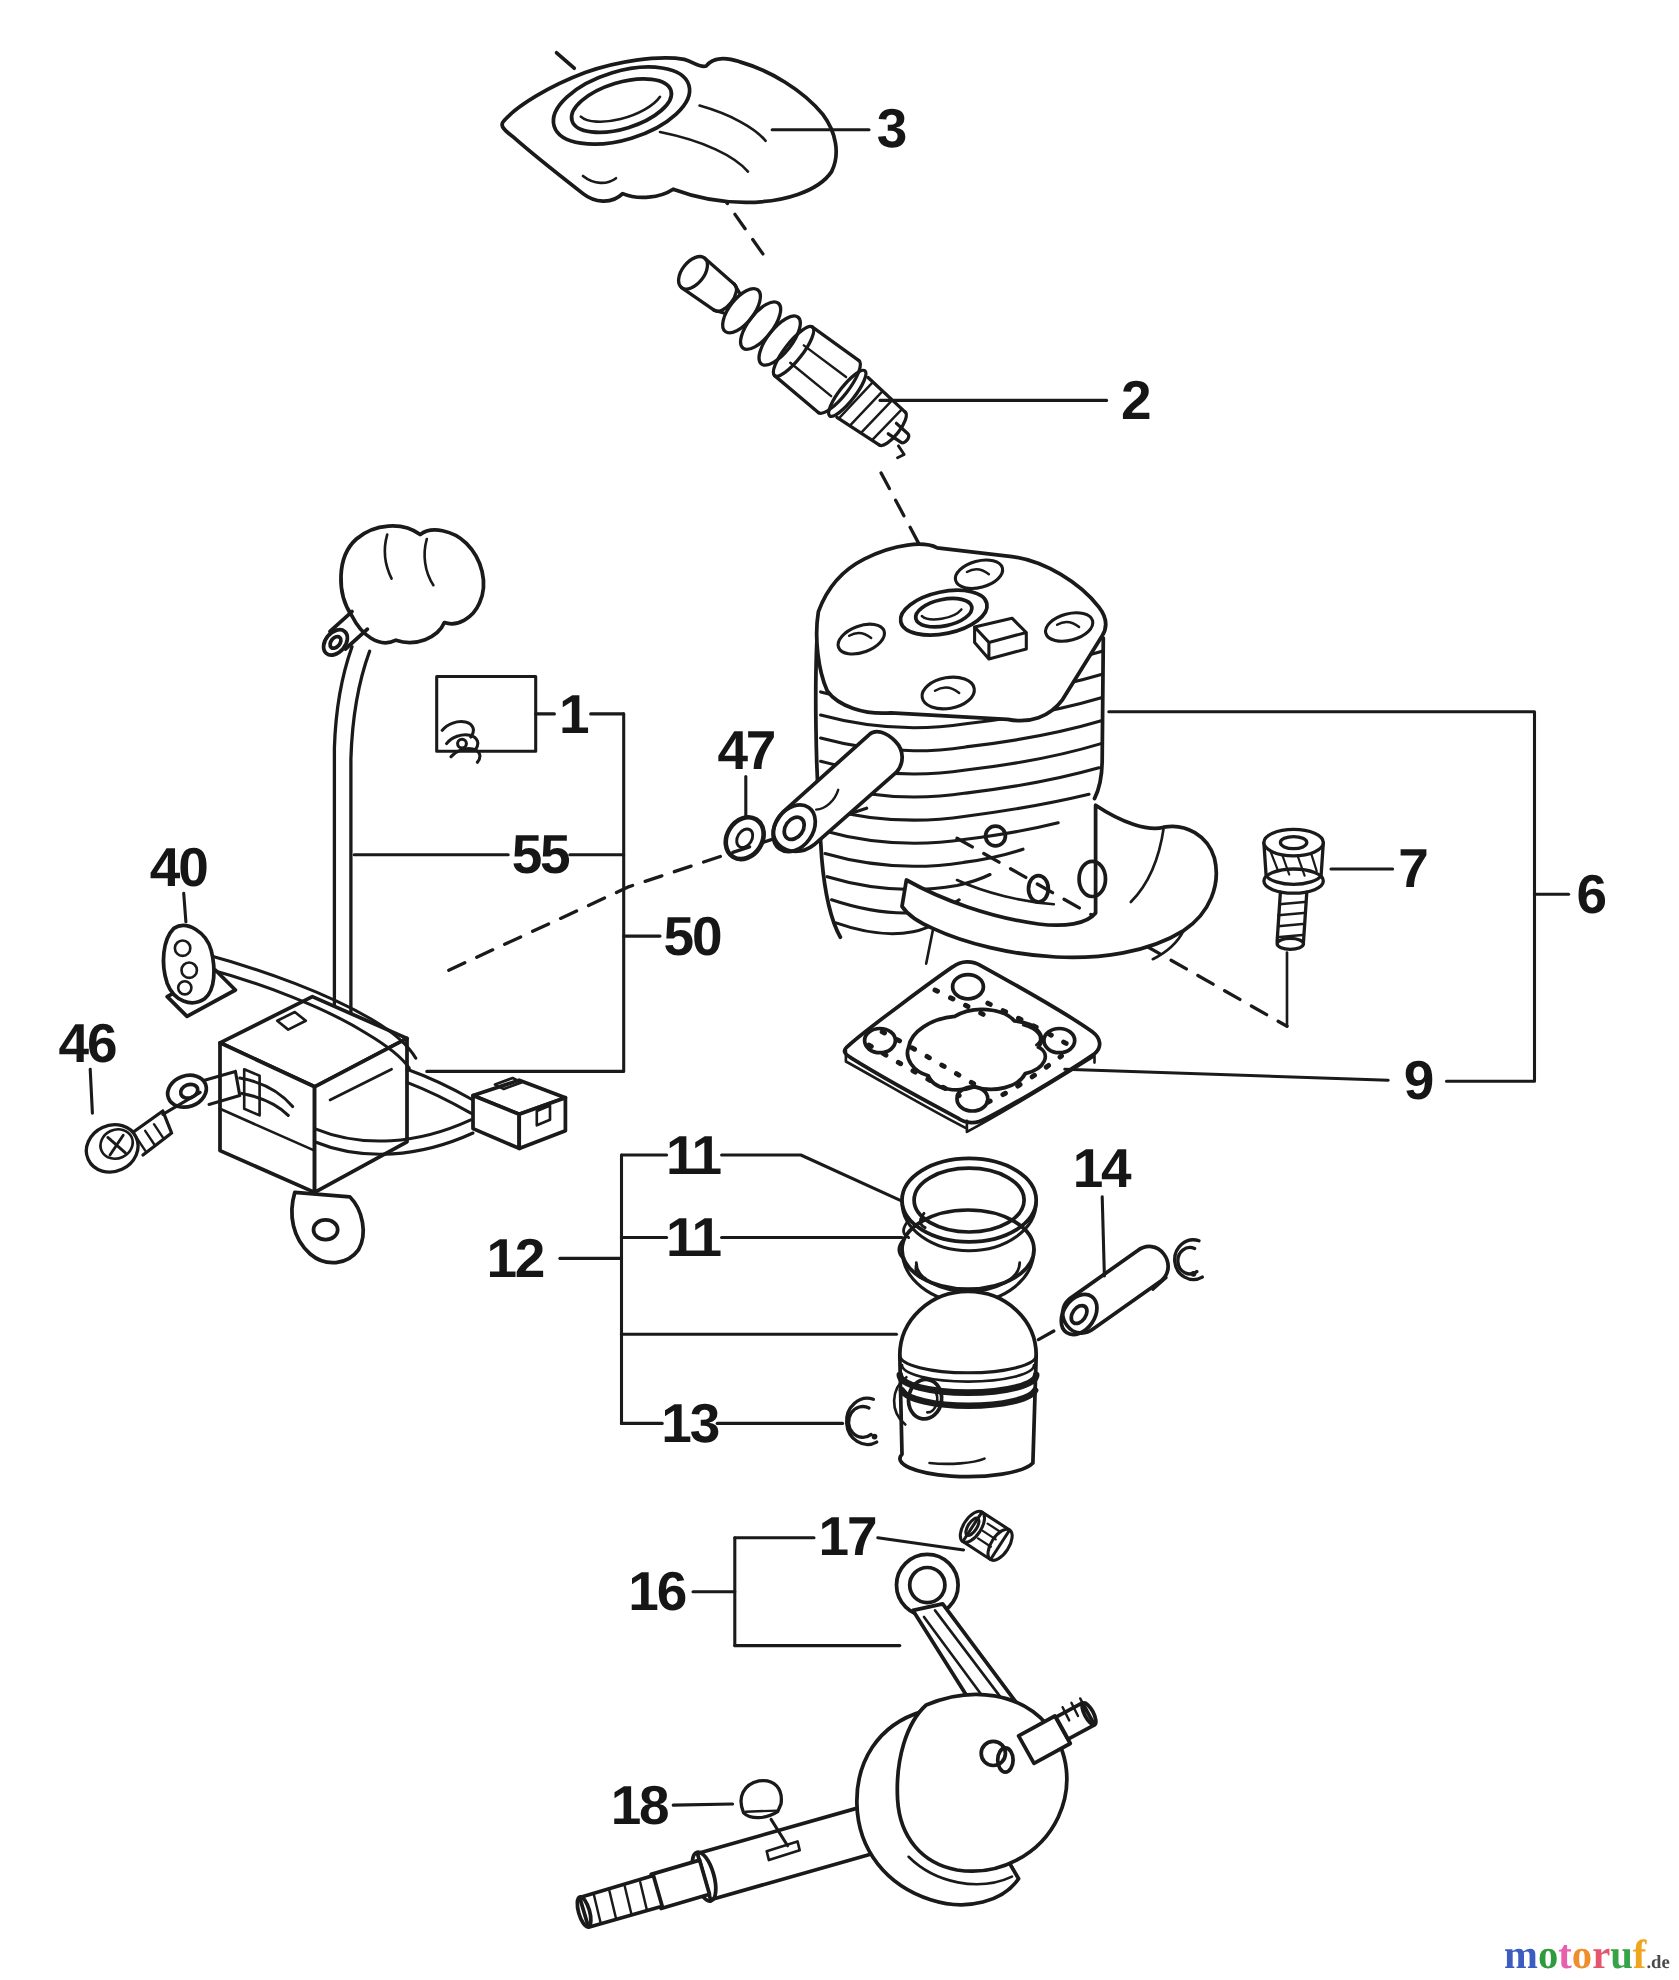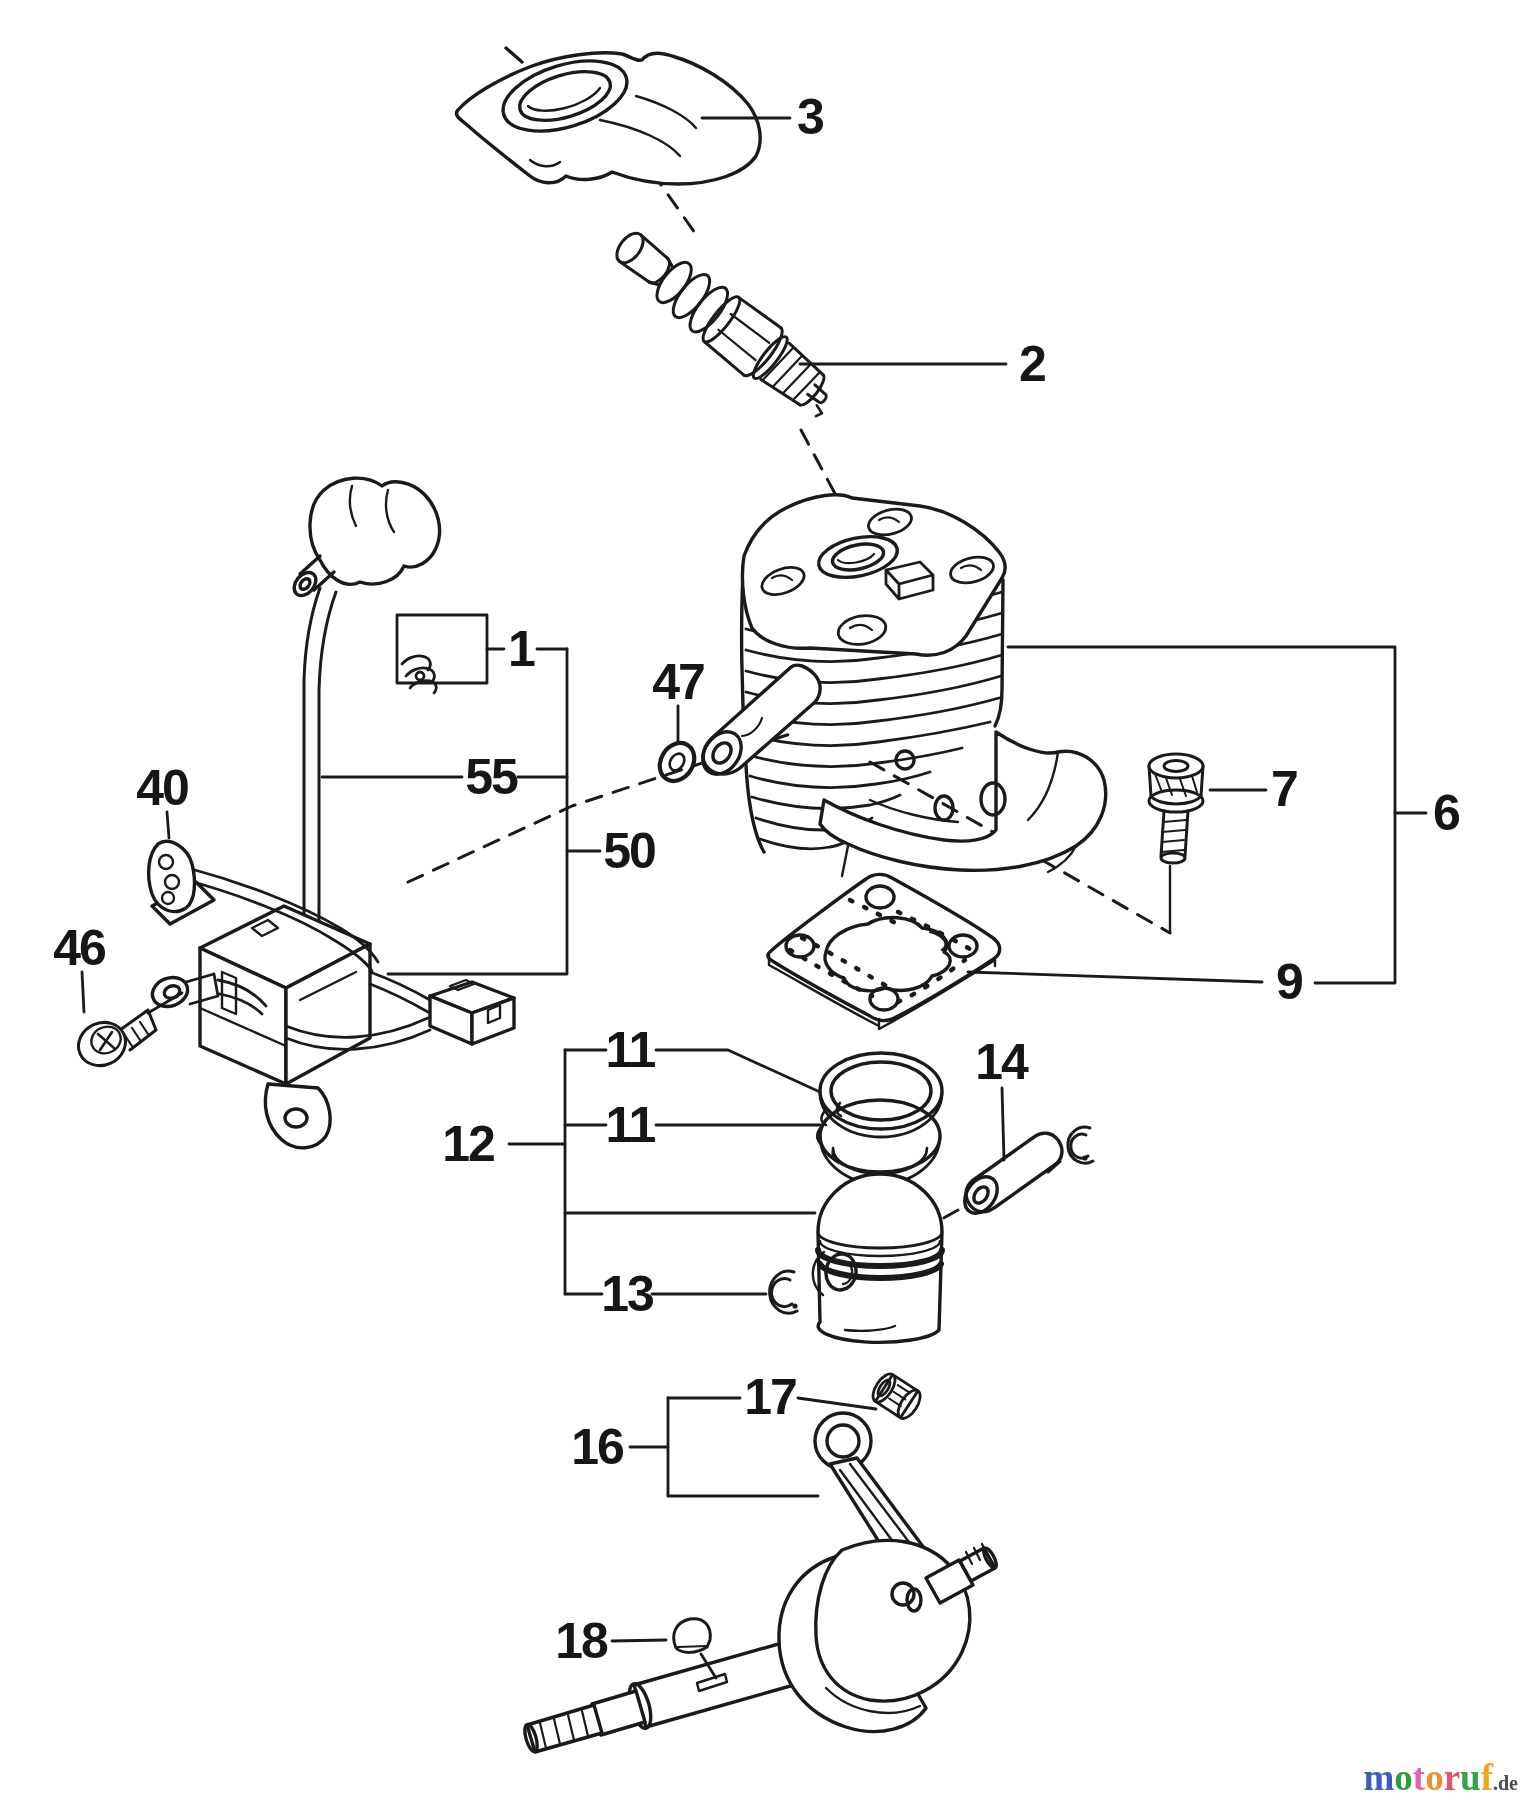--- a/index.html
+++ b/index.html
@@ -1,21 +1,21 @@
 <!DOCTYPE html>
 <html><head>
 <meta charset="utf-8">
 <style>
   html,body{margin:0;padding:0;background:#fff;}
   body{width:1526px;height:1800px;position:relative;font-family:"Liberation Sans",sans-serif;overflow:hidden;}
   #stage{position:absolute;left:0;top:0;width:1526px;height:1800px;}
   svg{display:block;}
   text.callout{font-family:"Liberation Sans",sans-serif;font-size:50px;font-weight:600;fill:#161616;letter-spacing:-2px;}
   .watermark{position:absolute;right:8px;bottom:4px;font-family:"Liberation Serif",serif;font-weight:bold;font-size:37px;line-height:1;white-space:nowrap;}
-  .watermark .suffix{font-size:20px;font-weight:bold;}
+  .watermark .suffix{font-size:17px;font-weight:bold;}
 </style>
 </head>
 <body>
 
 <div id="stage">
 <svg width="1526" height="1800" viewBox="0 0 1526 1800" xmlns="http://www.w3.org/2000/svg">
   <g stroke="#1a1a1a" fill="none" stroke-width="3.4" stroke-linecap="round" stroke-linejoin="round">
 
     <g stroke-dasharray="16 12" stroke-width="3">
       <path d="M652,172 L700,240"></path>

